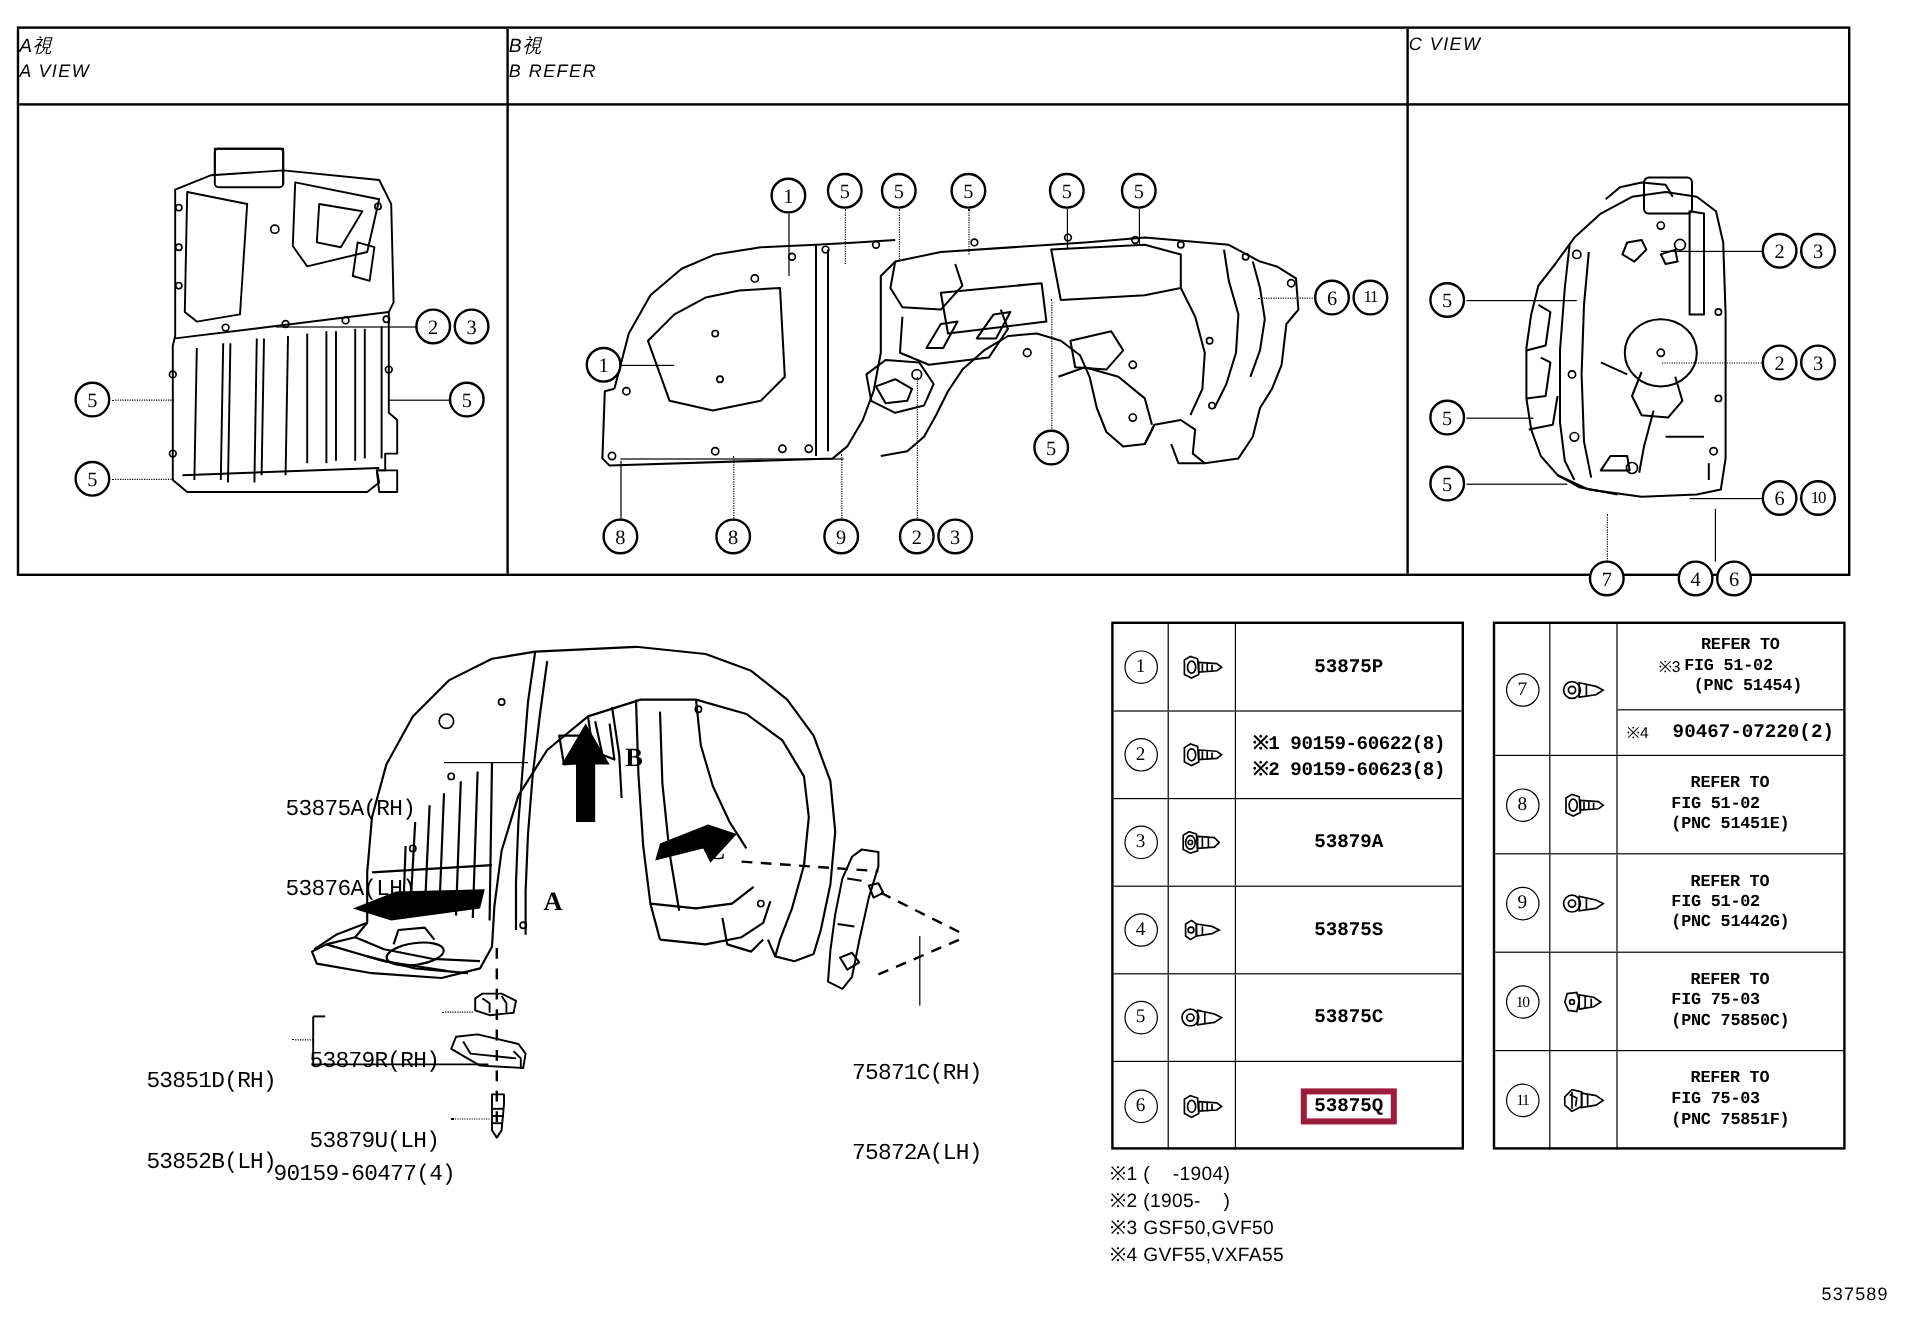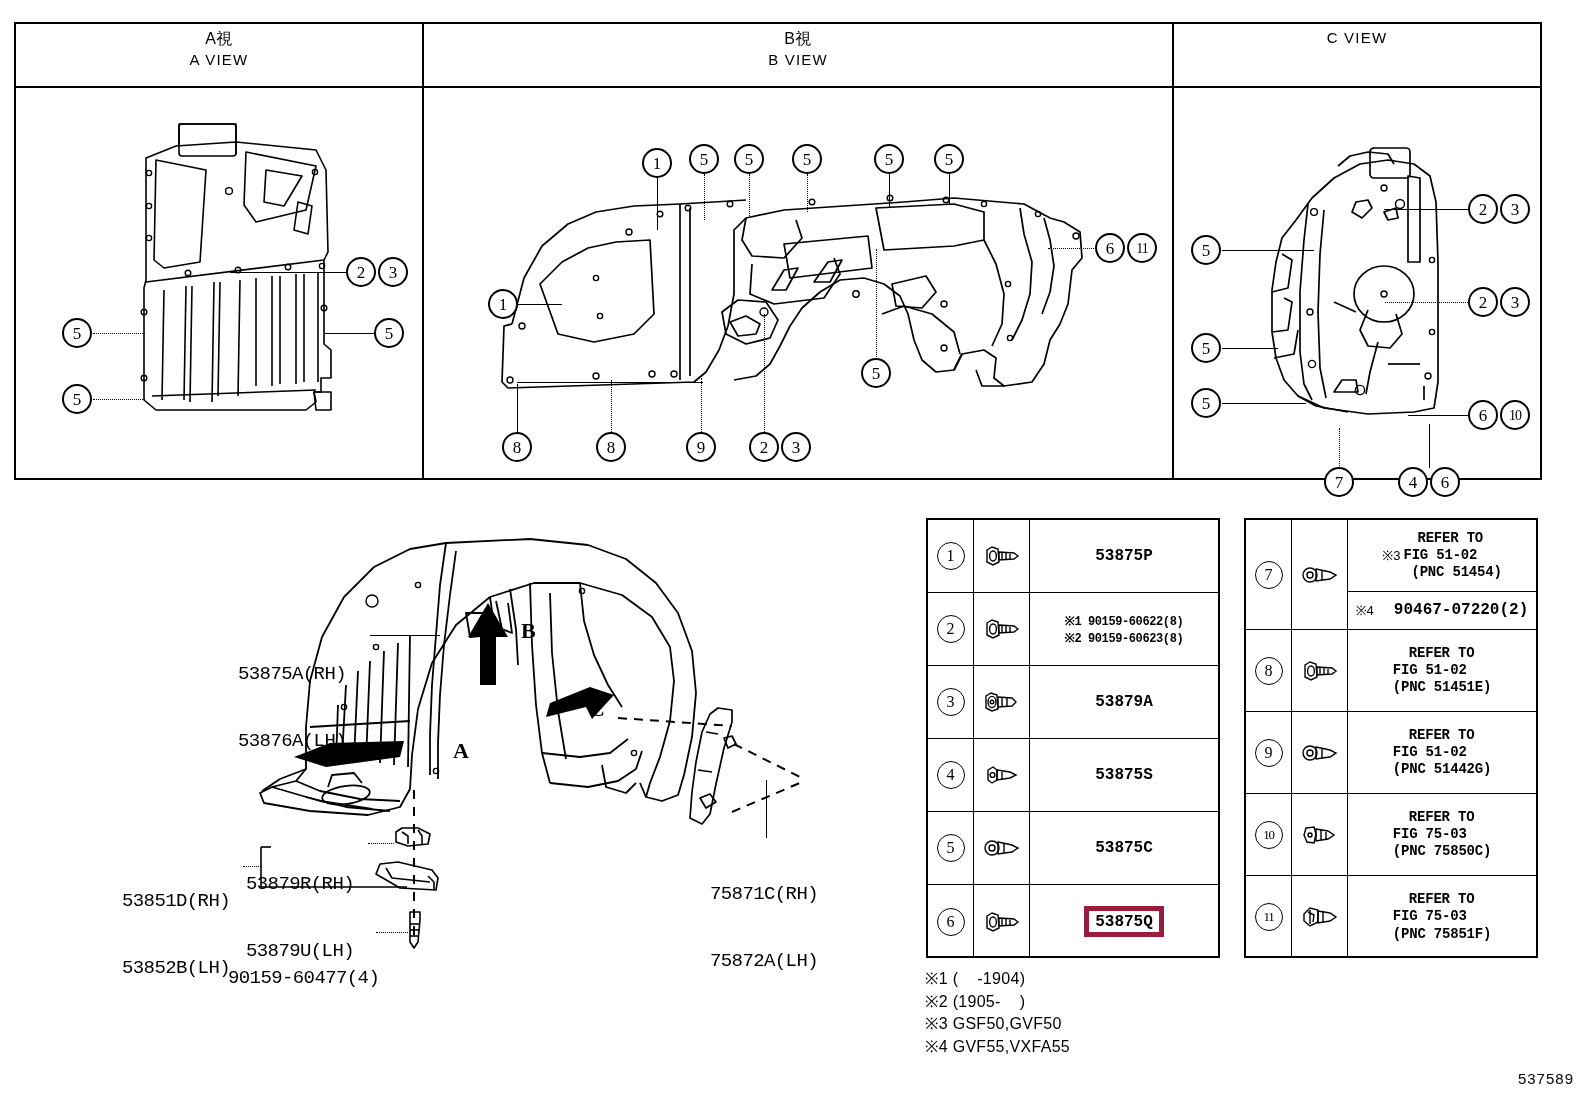--- a/index.html
+++ b/index.html
@@ -9,21 +9,21 @@
   }
   .abs{position:absolute;}
 
   
   #views-strip{left:14px;top:22px;width:1528px;height:458px;border:2px solid #000;box-sizing:border-box;}
   #views-header{position:absolute;left:0;top:0;width:100%;height:64px;border-bottom:2px solid #000;box-sizing:border-box;}
   .view-div{position:absolute;top:0;width:2px;background:#000;}
   #div-ab{left:406px;height:454px;}
   #div-bc{left:1156px;height:454px;}
 
-  .view-title{position:absolute;top:4px;text-align:center;line-height:1.38;}
+  .view-title{position:absolute;top:4px;line-height:1.38;font-style:italic;}
   .view-title .jp{font-size:16px;letter-spacing:.5px;}
   .view-title .en{font-size:15px;letter-spacing:1.2px;}
 
   
   .cal{
     position:absolute;width:30px;height:30px;border:2px solid #000;border-radius:50%;
     background:#fff;text-align:center;line-height:27px;font-size:17px;
     font-family:"Liberation Serif", serif;box-sizing:border-box;
   }
   .cal.two{font-size:14px;letter-spacing:-1px;}
@@ -49,21 +49,21 @@
   .rnum.wide{font-size:13px;letter-spacing:-1.2px;}
   .pno{font-family:"Liberation Mono", monospace;font-size:16px;font-weight:bold;letter-spacing:0px;}
   .pno.sm{font-size:16px;}
   .refblk{font-family:"Liberation Mono", monospace;font-size:14px;font-weight:bold;line-height:1.22;text-align:left;letter-spacing:-0.2px;}
   .star{font-size:13px;}
   .hl{border:5px solid #9B1B3C;padding:1px 6px;background:#fff;display:inline-block;}
   .splitcell{display:flex;flex-direction:column;height:100%;width:100%;}
   .splitcell > div{flex:1 1 auto;display:flex;align-items:center;justify-content:center;}
   .splitcell > div:first-child{border-bottom:1px solid #000;}
   .tworow{display:flex;flex-direction:column;align-items:flex-start;}
-  .tworow span{font-family:"Liberation Mono", monospace;font-size:12px;font-weight:bold;letter-spacing:-0.4px;}
+  .tworow span{font-family:"Liberation Mono", monospace;font-size:16px;font-weight:bold;letter-spacing:-0.4px;}
 
   
   #footnotes{position:absolute;left:925px;top:968px;font-size:16px;line-height:1.42;letter-spacing:.3px;white-space:pre;}
   #docnum{position:absolute;right:18px;bottom:12px;font-size:15px;letter-spacing:1px;}
 
   svg{display:block;overflow:visible;}
 </style>
 </head>
 <body>
 
@@ -71,21 +71,21 @@
   <div id="views-header"></div>
   <div class="view-div" id="div-ab"></div>
   <div class="view-div" id="div-bc"></div>
 
   <div class="view-title" style="left:0;width:406px;">
     <div class="jp">A視</div>
     <div class="en">A VIEW</div>
   </div>
   <div class="view-title" style="left:408px;width:748px;">
     <div class="jp">B視</div>
-    <div class="en">B VIEW</div>
+    <div class="en">B REFER</div>
   </div>
   <div class="view-title" style="left:1158px;width:366px;">
     <div class="en">C VIEW</div>
   </div>
 
   <svg class="abs" style="left:100px;top:86px;" width="280" height="320" viewBox="0 0 280 320">
     <g fill="none" stroke="#000" stroke-width="1.6" stroke-linejoin="round">
       <path d="M30 48 L30 170 L28 178 L28 290 L40 300 L190 300 L200 292 L198 282 L205 282 L205 268 L215 268
                L215 240 L208 234 L208 150 L212 142 L210 60 L200 40 L120 32 L60 36 Z"></path>
       <path d="M30 172 L208 150"></path>
@@ -398,21 +398,21 @@
 <div class="plabel" style="left:238px;top:618px;">
   <div>53875A(RH)</div>
   <div>53876A(LH)</div>
 </div>
 <div class="lead" style="left:370px;top:635px;width:70px;"></div>
 
 <div class="plabel" style="left:122px;top:845px;">
   <div>53851D(RH)</div>
   <div>53852B(LH)</div>
 </div>
-<div class="plabel" style="left:246px;top:828px;">
+<div class="plabel" style="left:258px;top:828px;">
   <div>53879R(RH)</div>
   <div>53879U(LH)</div>
 </div>
 <div class="lead dot" style="left:243px;top:866px;width:18px;"></div>
 <svg class="abs" style="left:259px;top:843px;" width="150" height="46" viewBox="0 0 150 46">
   <path d="M2 4 L2 44 L148 44" fill="none" stroke="#000" stroke-width="1.6"></path>
   <path d="M2 4 L12 4" fill="none" stroke="#000" stroke-width="1.6"></path>
 </svg>
 <div class="lead dot" style="left:368px;top:843px;width:26px;"></div>
 

